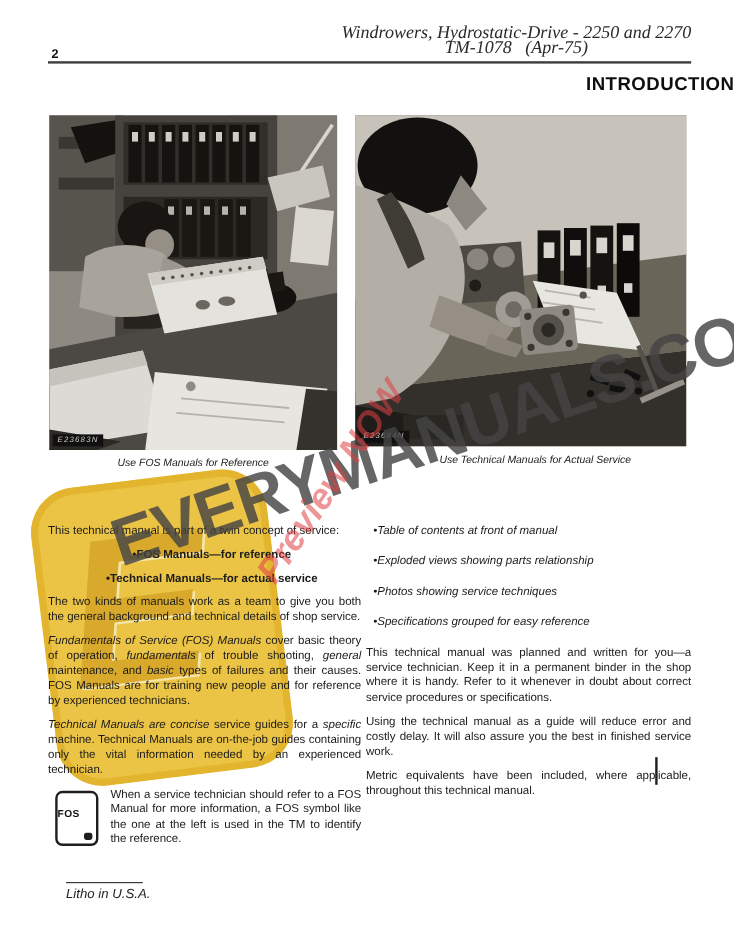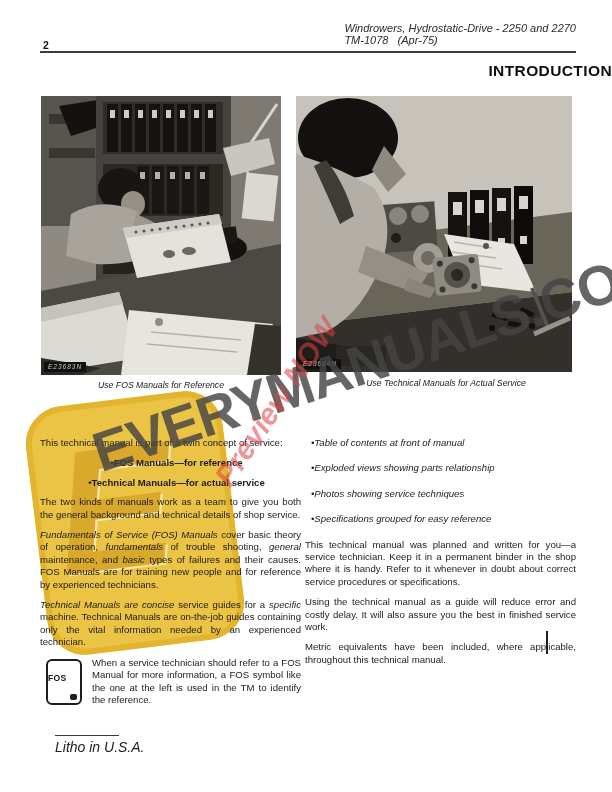--- a/index.html
+++ b/index.html
@@ -3,21 +3,21 @@
 <meta charset="utf-8">
 <style>
   html,body{margin:0;padding:0;}
   body{
     width:612px;height:792px;background:#ffffff;position:relative;overflow:hidden;
     font-family:"Liberation Sans", sans-serif;color:#1c1c1c;
     -webkit-font-smoothing:antialiased;
   }
   .abs{position:absolute;}
   
-  .hdr-right{right:36px;top:22px;text-align:left;font-style:italic;font-size:11px;line-height:12px;color:#2a2a2a;}
+  .hdr-right{right:36px;top:22px;text-align:center;font-style:italic;font-size:15px;line-height:12px;color:#2a2a2a;font-family:Liberation Serif, serif;}
   .hdr-line2{white-space:pre;}
   .page-num{left:43px;top:39px;font-weight:bold;font-size:10.5px;color:#111;}
   .hdr-rule{left:40px;top:51px;width:536px;height:2px;background:#3d3d3d;}
   .title{left:0;top:62px;width:612px;text-align:right;font-weight:bold;font-size:15.5px;letter-spacing:.4px;color:#0e0e0e;}
   
   .photo{overflow:hidden;background:#9a968e;z-index:1;}
   .photo svg{display:block;}
   .photo-left{left:41px;top:96px;width:240px;height:279px;}
   .photo-right{left:296px;top:96px;width:276px;height:276px;}
   .plate{position:absolute;left:3px;bottom:3px;background:#101010;color:#cfcdc8;font-size:6.5px;font-style:italic;letter-spacing:1px;padding:1px 4px;line-height:8px;}
@@ -36,21 +36,21 @@
   
   .fos-row{display:flex;margin-top:3px;}
   .fos-box{flex:0 0 auto;width:32px;height:42px;border:2.5px solid #1e1e1e;border-radius:6px;margin:2px 10px 0 6px;position:relative;}
   .fos-box .fos-txt{position:absolute;left:0;right:0;top:11px;text-align:left;font-weight:bold;font-size:8.5px;letter-spacing:.3px;color:#151515;}
   .fos-box .fos-dot{position:absolute;right:3px;bottom:3px;width:7px;height:6px;background:#1e1e1e;border-radius:2px;}
   .fos-note{flex:1;}
   
   .change-bar{left:546px;top:631px;width:2px;height:23px;background:#1f1f1f;z-index:2;}
   
   .foot-rule{left:55px;top:735px;width:64px;height:1px;background:#3a3a3a;}
-  .litho{left:55px;top:739px;font-style:italic;font-size:14px;color:#222;}
+  .litho{left:55px;top:739px;font-style:italic;font-size:11px;color:#222;}
   
   .wm-logo{left:36px;top:398px;width:198px;height:250px;background:#ecc445;border-radius:38px;transform:rotate(-7deg);z-index:0;box-shadow:inset 0 0 0 6px #e3b52f;}
   .wm-logo-e{position:absolute;left:22px;top:20px;font-weight:bold;font-style:italic;font-size:175px;line-height:1;color:#d9a92c;text-shadow:2px 2px 0 #f4e6a8;}
   .wm-main{left:86px;top:428px;transform:rotate(-18.5deg);transform-origin:0 0;font-weight:bold;font-size:56px;line-height:1;letter-spacing:-1px;color:rgba(68,68,68,0.82);white-space:nowrap;z-index:5;}
   .wm-sub{left:222px;top:468px;transform:rotate(-56deg);transform-origin:0 50%;font-weight:bold;font-style:italic;font-size:30px;line-height:1;color:rgba(222,62,66,0.55);white-space:nowrap;z-index:5;}
 </style>
 </head>
 <body>
 
 <div class="abs wm-logo">

